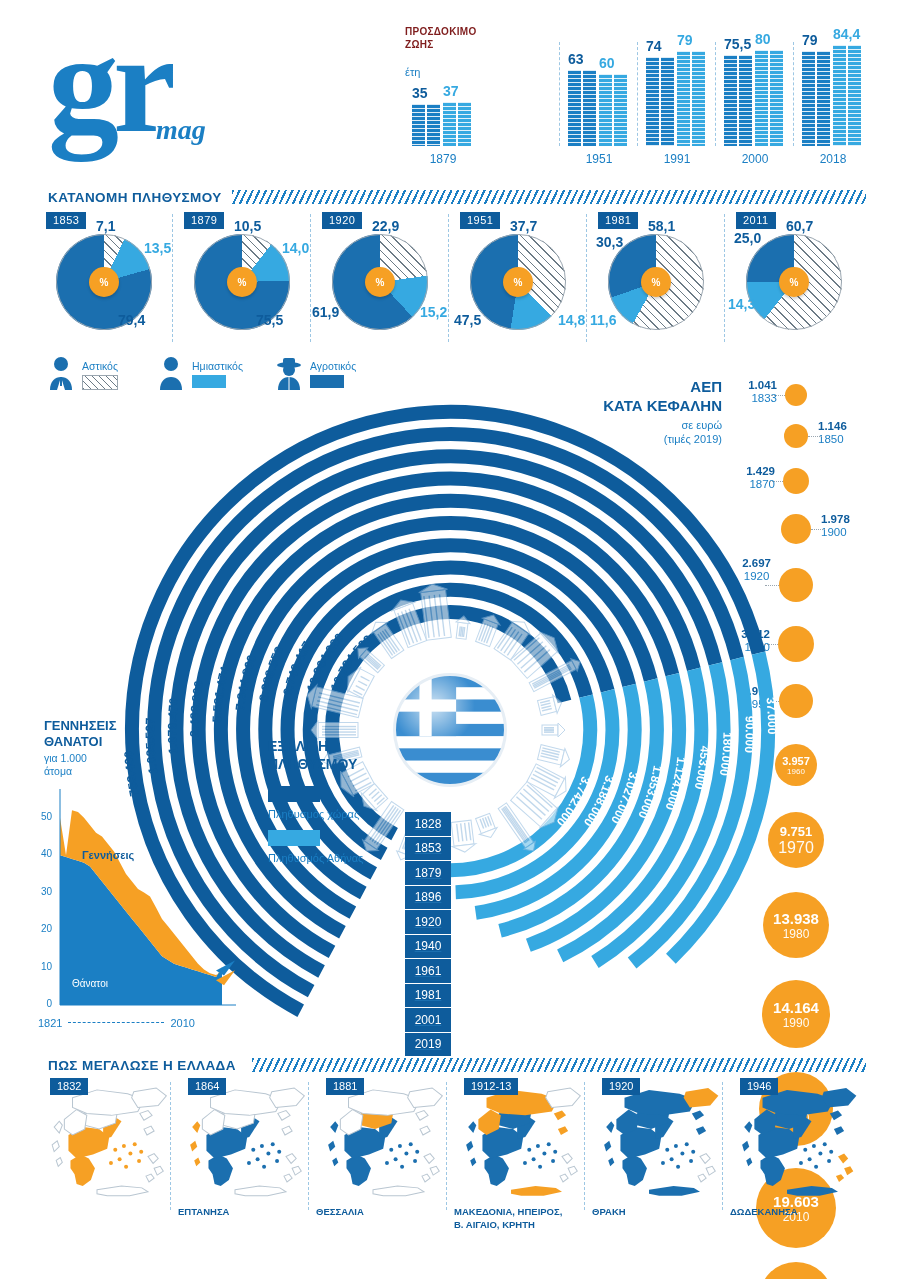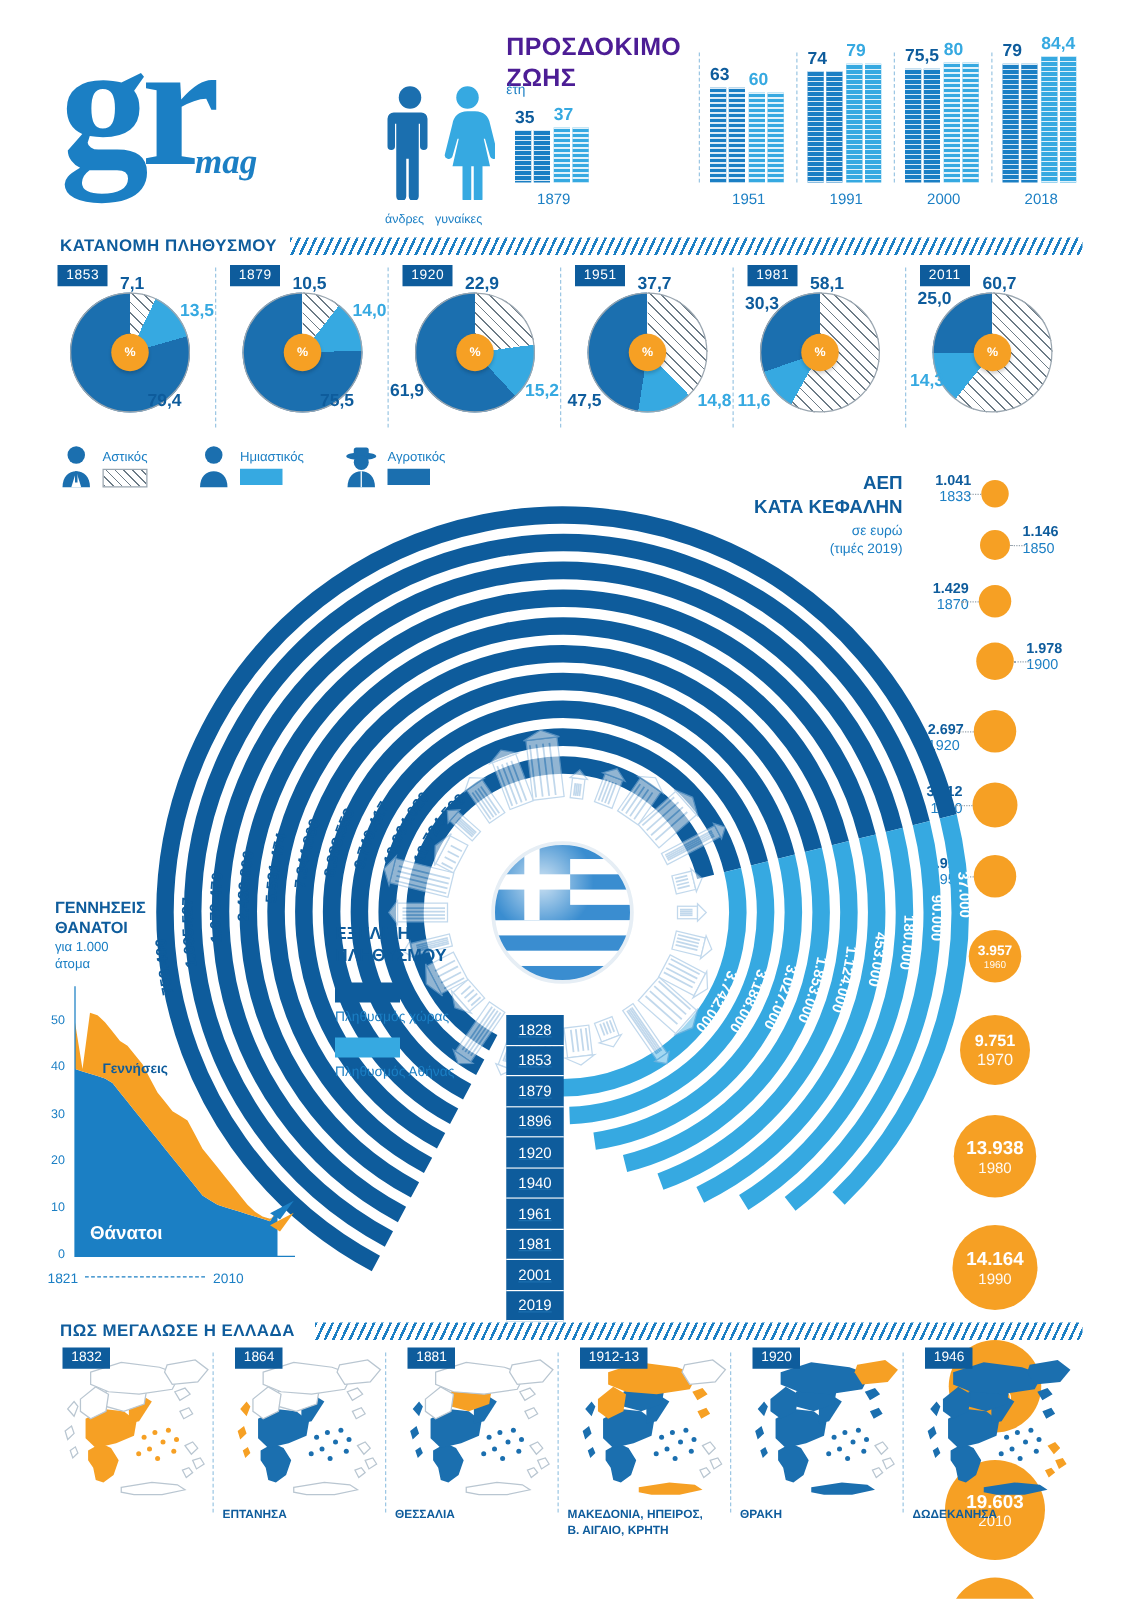--- a/index.html
+++ b/index.html
@@ -16,21 +16,21 @@
   .bluelight{color:#36a9e1;}
 
   
   .logo{left:48px;top:18px;width:200px;height:140px;}
   .logo-g{position:absolute;left:0;top:-6px;font-family:"Liberation Serif",serif;
     font-size:142px;font-weight:700;color:#1b7fc4;line-height:1;letter-spacing:-6px;}
   .logo-mag{position:absolute;left:108px;top:96px;font-family:"Liberation Serif",serif;
     font-style:italic;font-weight:700;font-size:28px;color:#1b7fc4;}
 
   
-  .le-title{left:405px;top:26px;font-size:20px;font-weight:700;color:#4c1d95;line-height:1.25;letter-spacing:.3px;}
+  .le-title{left:405px;top:26px;font-size:10px;font-weight:700;color:#7f1d1d;line-height:1.25;letter-spacing:.3px;}
   .le-sub{left:405px;top:66px;font-size:11px;color:#1b7fc4;}
   .figures{left:308px;top:60px;width:90px;height:105px;}
   .fig-label{position:absolute;bottom:-16px;font-size:10px;color:#1b7fc4;white-space:nowrap;}
 
   .le-groups{left:412px;top:18px;width:470px;height:150px;}
   .le-group{position:absolute;bottom:0;width:64px;height:150px;}
   .le-group .sep{position:absolute;left:-9px;top:24px;bottom:22px;border-left:1px dashed #9dc7e4;}
   .le-bars{position:absolute;bottom:22px;left:0;width:62px;height:108px;}
   .le-bar{position:absolute;bottom:0;width:13px;
     background-image:repeating-linear-gradient(to bottom,rgba(255,255,255,.85) 0 1px,transparent 1px 4px);}
@@ -85,21 +85,21 @@
   .spiral{left:120px;top:400px;width:660px;height:660px;}
   .spiral svg{display:block;}
 
   
   .bd-title{left:44px;top:718px;font-size:13px;font-weight:700;color:#0e5c9c;line-height:1.2;}
   .bd-sub{left:44px;top:752px;font-size:10.5px;color:#1b7fc4;line-height:1.25;}
   .bd-chart{left:30px;top:785px;width:210px;height:255px;}
   .bd-ytick{position:absolute;left:0;width:22px;text-align:right;font-size:10px;color:#1b7fc4;}
   .bd-x{position:absolute;left:8px;top:232px;width:200px;font-size:11px;color:#1b7fc4;}
   .bd-namea{position:absolute;font-size:11px;font-weight:700;color:#0e5c9c;}
-  .bd-nameb{position:absolute;font-size:15px;font-weight:700;color:#ffffff;}
+  .bd-nameb{position:absolute;font-size:10px;font-weight:400;color:#ffffff;}
 
   
   .ev-title{left:268px;top:738px;font-size:14px;font-weight:700;color:#0e5c9c;line-height:1.25;}
   .ev-sw{position:absolute;left:268px;width:52px;height:16px;}
   .ev-lb{position:absolute;left:268px;font-size:11px;color:#1b7fc4;}
   .ev-table{left:405px;top:812px;width:46px;text-decoration:underline;}
   .ev-row{height:23.5px;background:#0e5c9c;color:#fff;font-size:12px;
     display:flex;align-items:center;justify-content:center;border-bottom:1px solid #fff;}
 
   
@@ -120,34 +120,20 @@
     <span class="logo-g">gr</span>
     <span class="logo-mag">mag</span>
   </div>
 
   <div class="abs le-title">
     <div>ΠΡΟΣΔΟΚΙΜΟ</div>
     <div>ΖΩΗΣ</div>
   </div>
   <div class="abs le-sub">έτη</div>
 
-  <div class="abs figures">
-
-    <svg width="40" height="92" viewBox="0 0 40 92" style="position:absolute;left:0;top:8px;">
-      <circle cx="20" cy="10" r="9" fill="#1b6faf"></circle>
-      <path d="M11 22 h18 a5 5 0 0 1 5 5 v22 a3 3 0 0 1 -6 0 v-18 h-1 v58 a4 4 0 0 1 -8 0 v-30 h-2 v30 a4 4 0 0 1 -8 0 v-58 h-1 v18 a3 3 0 0 1 -6 0 v-22 a5 5 0 0 1 5 -5 z" fill="#1b6faf"></path>
-    </svg>
-    <span class="fig-label" style="left:0;">άνδρες</span>
-
-    <svg width="44" height="92" viewBox="0 0 44 92" style="position:absolute;left:44px;top:8px;">
-      <circle cx="22" cy="10" r="9" fill="#36a9e1"></circle>
-      <path d="M22 21 c-7 0 -11 4 -12 10 l-6 24 a3 3 0 0 0 6 2 l4 -14 h1 l-5 22 h8 v26 a3.5 3.5 0 0 0 7 0 v-26 h2 v26 a3.5 3.5 0 0 0 7 0 v-26 h6 l-5 -22 h1 l4 14 a3 3 0 0 0 6 -2 l-6 -24 c-1 -6 -5 -10 -12 -10 z" fill="#36a9e1"></path>
-    </svg>
-    <span class="fig-label" style="left:40px;">γυναίκες</span>
-  </div>
 
   <div class="abs le-groups" id="le-groups">
       <div class="le-group" style="left: 0px;">
         <div class="le-bars">
           <div class="le-bar b-m" style="left: 0px; height: 42px;"></div>
           <div class="le-bar b-m" style="left: 15px; height: 42px;"></div>
           <div class="le-bar b-f" style="left: 31px; height: 44px;"></div>
           <div class="le-bar b-f" style="left: 46px; height: 44px;"></div>
         </div>
         <div class="le-val bluedark" style="left: 0px; bottom: 67px;">35</div>
@@ -340,21 +326,21 @@
         <div class="y">1870</div>
       </div>
       <div class="leader" style="left: 17px; width: 14px; top: 109px;"></div>
       <div class="gdp-dot" style="width: 30px; height: 30px; left: 29px; top: 142px;"></div>
       <div class="gdp-out" style="left: 69px; top: 141px; text-align: left;">
         <div class="v">1.978</div>
         <div class="y">1900</div>
       </div>
       <div class="leader" style="left: 59px; width: 14px; top: 157px;"></div>
       <div class="gdp-dot" style="width: 34px; height: 34px; left: 27px; top: 196px;"></div>
-      <div class="gdp-out" style="right: 129px; top: 206px; text-align: left;">
+      <div class="gdp-out" style="right: 129px; top: 185px; text-align: center;">
         <div class="v">2.697</div>
         <div class="y">1920</div>
       </div>
       <div class="leader" style="left: 13px; width: 14px; top: 213px;"></div>
       <div class="gdp-dot" style="width: 36px; height: 36px; left: 26px; top: 254px;"></div>
       <div class="gdp-out" style="right: 130px; top: 256px; text-align: right;">
         <div class="v">3.212</div>
         <div class="y">1940</div>
       </div>
       <div class="leader" style="left: 12px; width: 14px; top: 272px;"></div>
@@ -363,21 +349,21 @@
         <div class="v">2.919</div>
         <div class="y">1950</div>
       </div>
       <div class="leader" style="left: 13px; width: 14px; top: 329px;"></div>
       <div class="gdp-dot" style="width: 42px; height: 42px; left: 23px; top: 372px;">
         <span class="v" style="font-size:11px">3.957</span>
         <span class="y" style="font-size:8px;opacity:.95">1960</span>
       </div>
       <div class="gdp-dot" style="width: 56px; height: 56px; left: 16px; top: 440px;">
         <span class="v" style="font-size:13px">9.751</span>
-        <span class="y" style="font-size:13px;opacity:.95">1970</span>
+        <span class="y" style="font-size:16px;opacity:.95">1970</span>
       </div>
       <div class="gdp-dot" style="width: 66px; height: 66px; left: 11px; top: 520px;">
         <span class="v" style="font-size:15px">13.938</span>
         <span class="y" style="font-size:12px;opacity:.95">1980</span>
       </div>
       <div class="gdp-dot" style="width: 68px; height: 68px; left: 10px; top: 608px;">
         <span class="v" style="font-size:15px">14.164</span>
         <span class="y" style="font-size:12px;opacity:.95">1990</span>
       </div>
       <div class="gdp-dot" style="width: 74px; height: 74px; left: 7px; top: 700px;">

